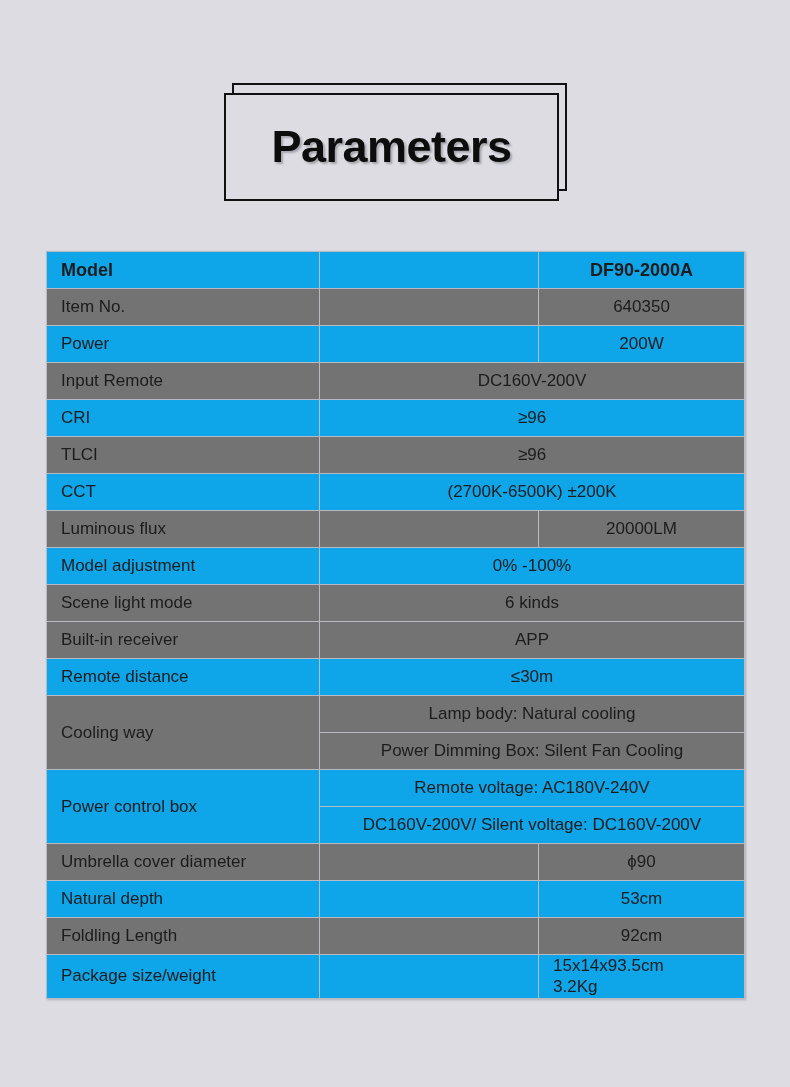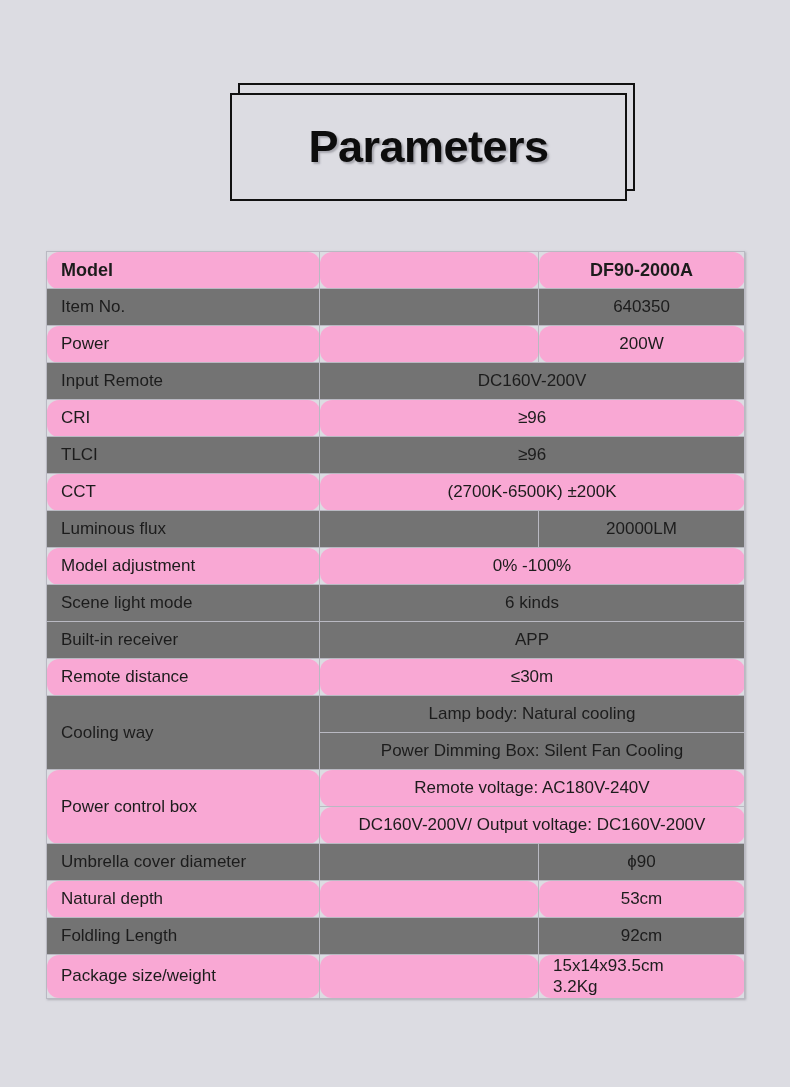--- a/index.html
+++ b/index.html
@@ -15,23 +15,23 @@
     overflow: hidden;
   }
 
   
   .title-area {
     position: relative;
     height: 200px;
   }
   .title-frame {
     position: absolute;
-    left: 230px;
+    left: 224px;
     top: 83px;
-    width: 397px;
+    width: 335px;
     height: 108px;
   }
   .frame-back {
     position: absolute;
     left: 8px;
     top: 0px;
     width: 100%;
     height: 100%;
     border: 2px solid #111111;
     box-sizing: border-box;
@@ -84,21 +84,21 @@
     vertical-align: middle;
     white-space: nowrap;
     overflow: hidden;
   }
   col.c-label { width: 273px; }
   col.c-mid   { width: 219px; }
   col.c-val   { width: 206px; }
 
   
   .tint-dark  { background: #737373; }
-  .tint-light { background: #f9a8d4; border-radius: 12px; }
+  .tint-light { background: #0ea5e9; }
 
   td.label { text-align: left; }
   td.value { text-align: center; margin-left: 20px; }
   td.blank { }
 
   tr.head td { font-weight: bold; font-size: 18px; }
 
   td.small { font-size: 13px; line-height: 1.25; white-space: normal; text-align: left; }
   td.tight { font-size: 15.5px; padding: 0 4px; }
   td.tall  { height: 36px; margin-top: 48px; }
@@ -193,21 +193,21 @@
       </tr>
       <tr>
         <td class="value tint-dark" colspan="2">Power Dimming Box: Silent Fan Cooling</td>
       </tr>
 
       <tr>
         <td class="label tint-light" rowspan="2">Power control box</td>
         <td class="value tint-light" colspan="2">Remote voltage: AC180V-240V</td>
       </tr>
       <tr>
-        <td class="value tight tint-light" colspan="2">DC160V-200V/ Output voltage: DC160V-200V</td>
+        <td class="value tight tint-light" colspan="2">DC160V-200V/ Silent voltage: DC160V-200V</td>
       </tr>
 
       <tr>
         <td class="label tint-dark">Umbrella cover diameter</td>
         <td class="blank tint-dark"></td>
         <td class="value tint-dark">ɸ90</td>
       </tr>
 
       <tr>
         <td class="label tint-light">Natural depth</td>

